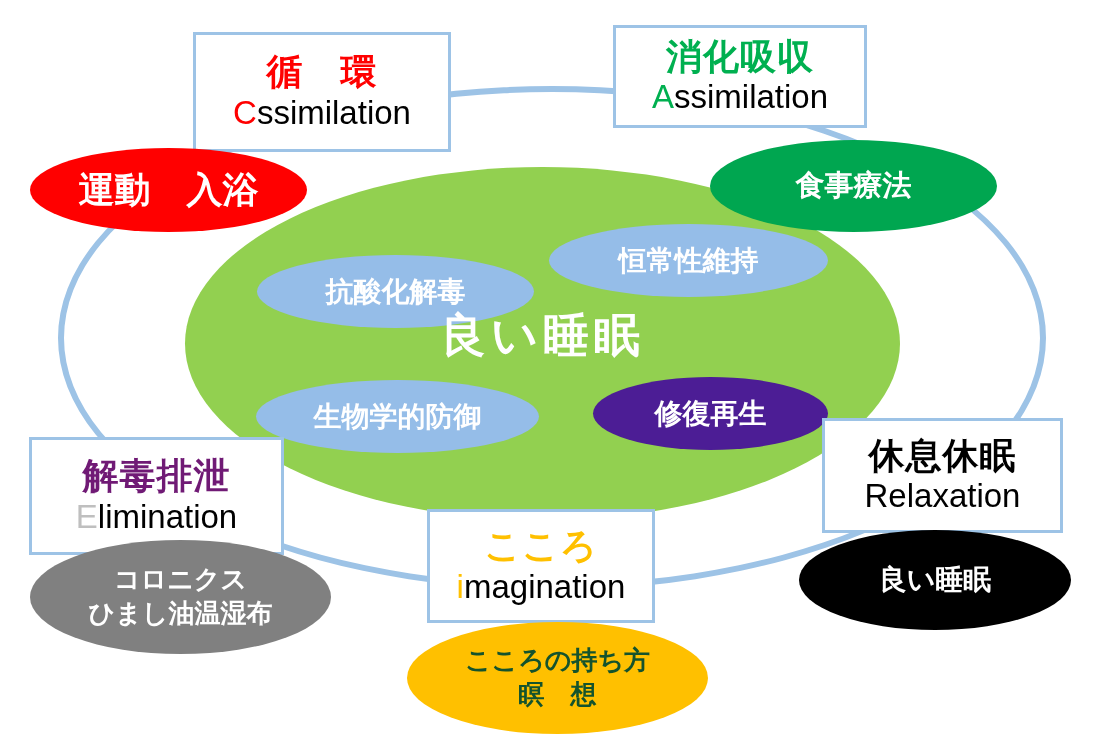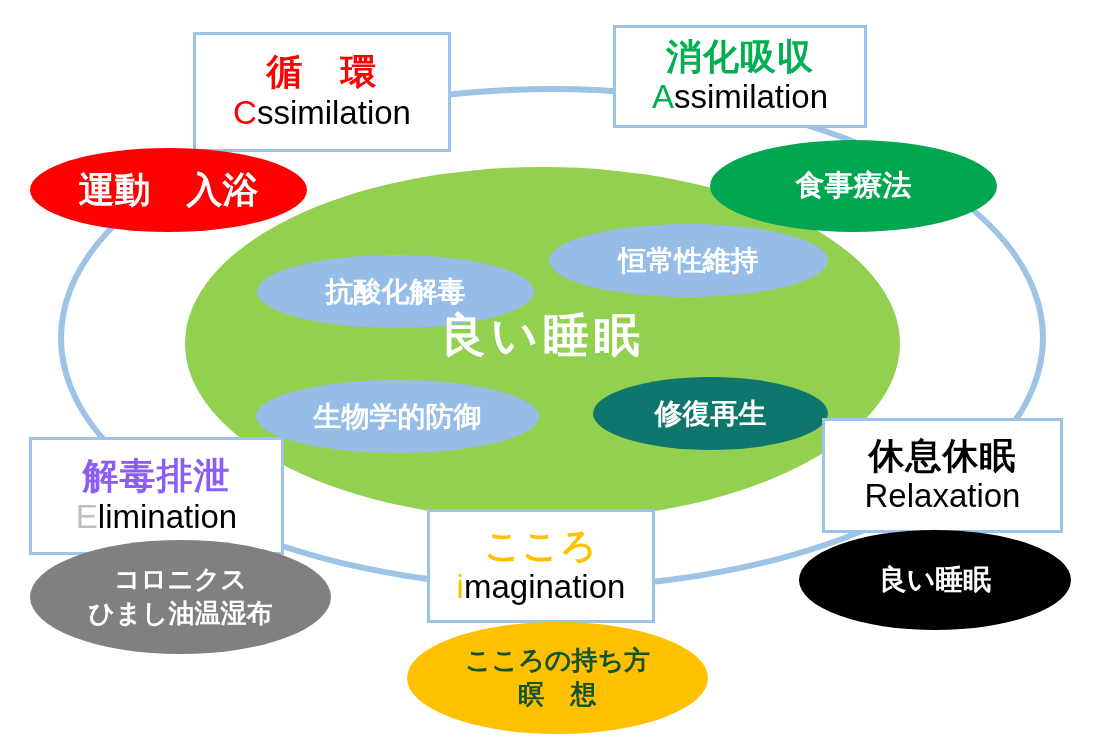--- a/index.html
+++ b/index.html
@@ -66,38 +66,38 @@
 
   <div class="fn-ellipse fn-1" style="background-color: rgb(149, 189, 232);">
     <span>抗酸化解毒</span>
   </div>
   <div class="fn-ellipse fn-2" style="background-color: rgb(149, 189, 232);">
     <span>恒常性維持</span>
   </div>
   <div class="fn-ellipse fn-3" style="background-color: rgb(149, 189, 232);">
     <span>生物学的防御</span>
   </div>
-  <div class="fn-ellipse fn-4" style="background-color: #0f766e;">
+  <div class="fn-ellipse fn-4" style="background-color: #4c1d95;">
     <span>修復再生</span>
   </div>
 
   <div class="center-title" style="color: rgb(255, 255, 255);">良い睡眠</div>
 
   <div class="label-box box-circulation" style="border-color: rgb(157, 195, 230);">
     <div class="jp" style="color: rgb(255, 0, 0);">循　環</div>
     <div class="en"><span style="color: rgb(255, 0, 0);">C</span><span>ssimilation</span></div>
   </div>
 
   <div class="label-box box-assimilation" style="border-color: rgb(157, 195, 230);">
     <div class="jp" style="color: rgb(0, 176, 80);">消化吸収</div>
     <div class="en"><span style="color: rgb(0, 176, 80);">A</span><span>ssimilation</span></div>
   </div>
 
   <div class="label-box box-elimination" style="border-color: rgb(157, 195, 230);">
-    <div class="jp" style="color: #8b5cf6;">解毒排泄</div>
+    <div class="jp" style="color: #701a75;">解毒排泄</div>
     <div class="en"><span style="color: rgb(191, 191, 191);">E</span><span>limination</span></div>
   </div>
 
   <div class="label-box box-imagination" style="border-color: rgb(157, 195, 230);">
     <div class="jp" style="color: rgb(255, 192, 0);">こころ</div>
     <div class="en"><span style="color: rgb(255, 192, 0);">i</span><span>magination</span></div>
   </div>
 
   <div class="label-box box-relaxation" style="border-color: rgb(157, 195, 230);">
     <div class="jp" style="color: rgb(0, 0, 0);">休息休眠</div>

